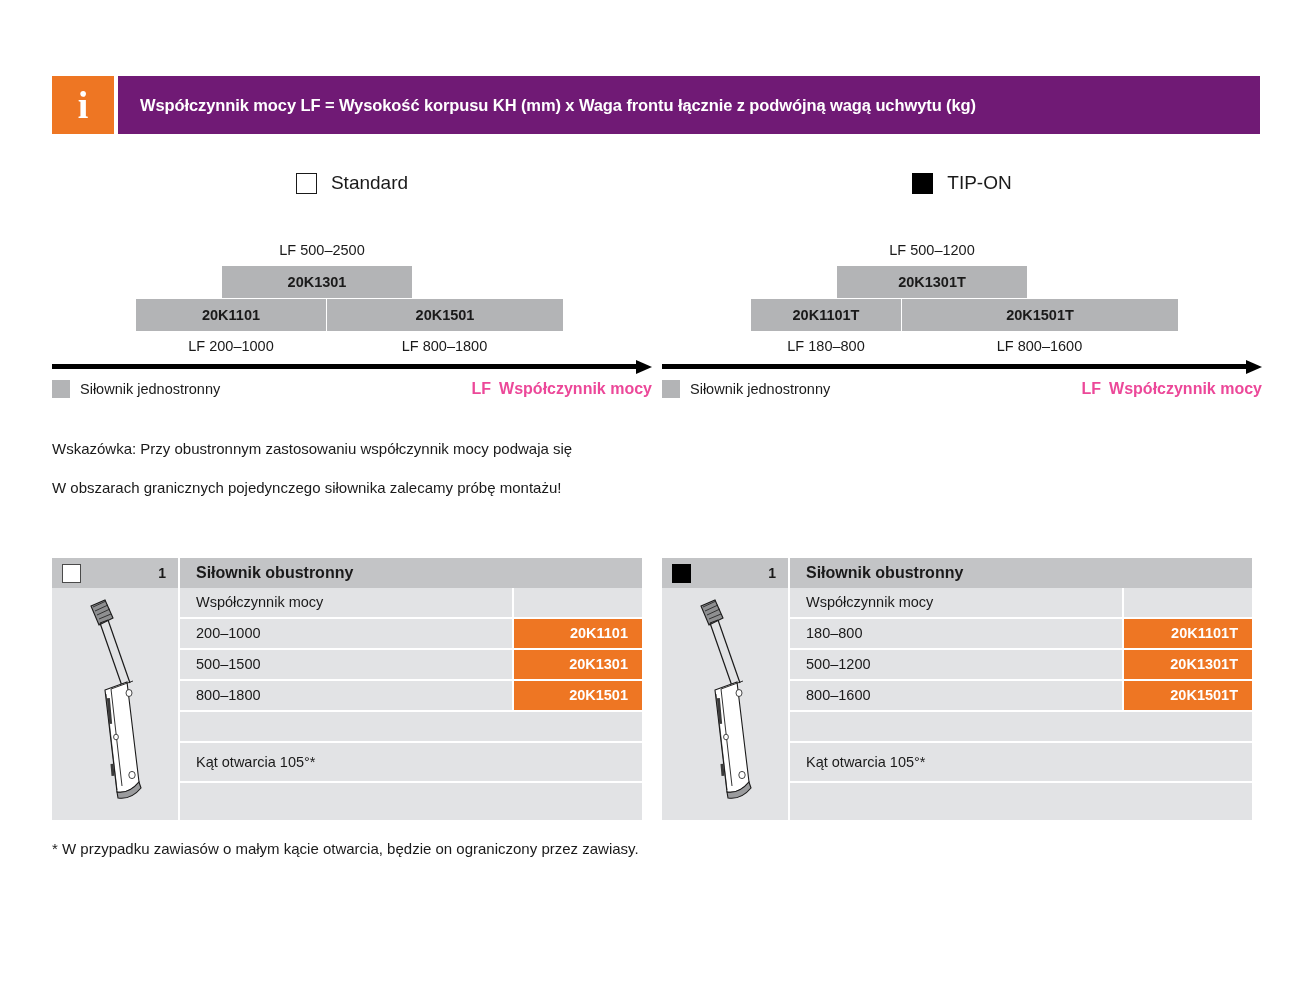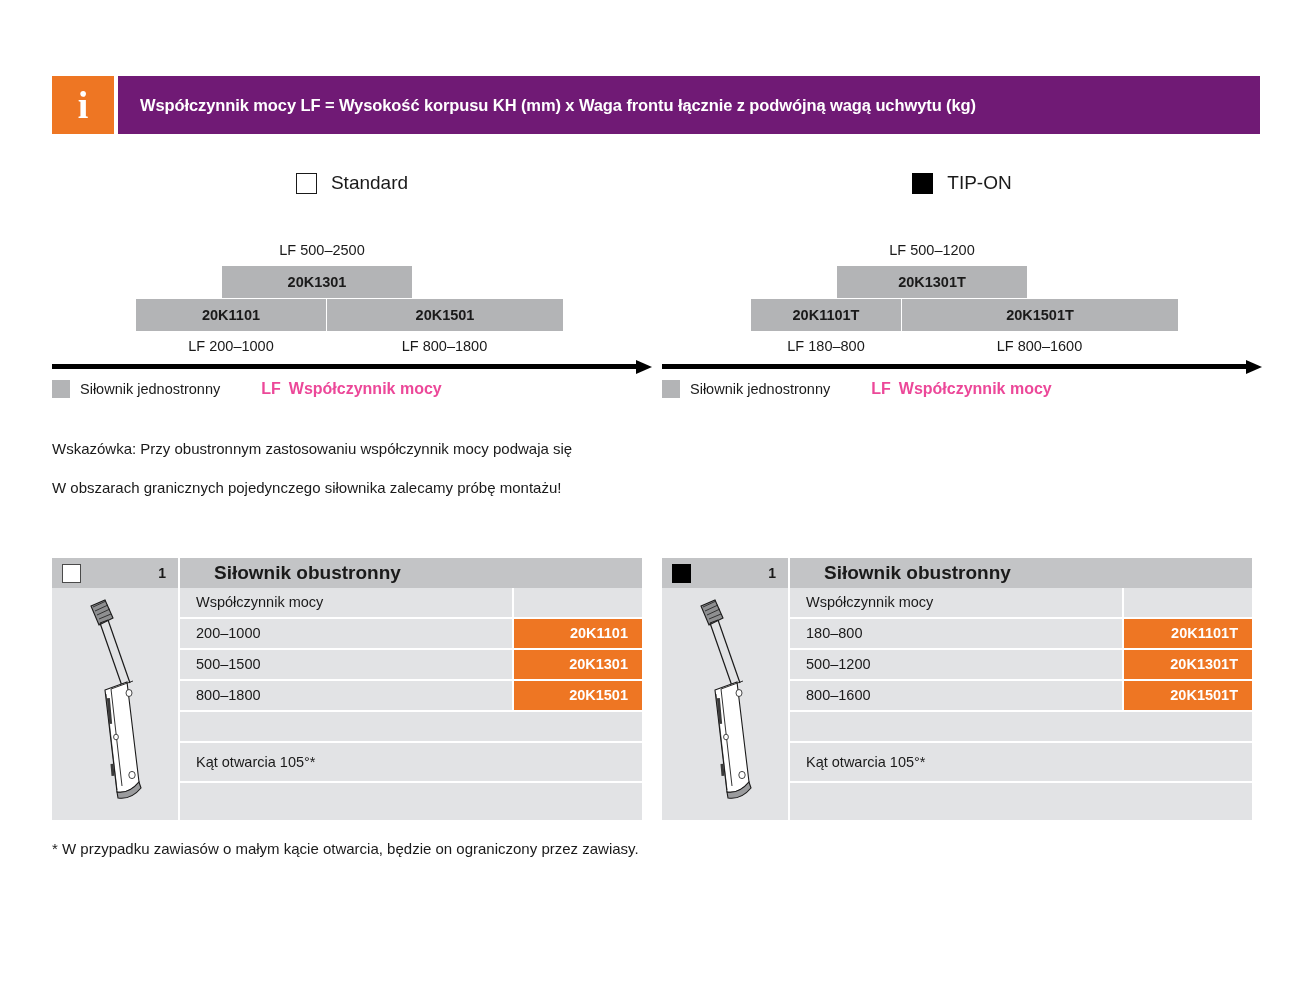--- a/index.html
+++ b/index.html
@@ -152,20 +152,21 @@
     border-left: 16px solid #000000;
   }
 
   .diagram-footer {
     position: absolute;
     left: 0;
     top: 220px;
     width: 100%;
     display: flex;
     align-items: center;
+    justify-content: space-between;
     gap: 41px;
   }
   .footer-left {
     display: flex;
     align-items: center;
     gap: 10px;
   }
   .footer-swatch {
     width: 18px;
     height: 18px;
@@ -231,24 +232,23 @@
   .qty-number {
     font-size: 14px;
     font-weight: bold;
     color: #1a1a1a;
   }
   .spec-header-title {
     flex: 1 1 auto;
     display: flex;
     align-items: center;
     padding-left: 16px;
-    font-size: 19px;
-    font-weight: bold;
-    color: #1a1a1a;
-    margin-left: 18px;
+    font-size: 16px;
+    font-weight: bold;
+    color: #1a1a1a;
   }
 
   .spec-body {
     display: flex;
     align-items: stretch;
     height: 232px;
   }
   .spec-figure {
     width: 128px;
     flex: 0 0 auto;

